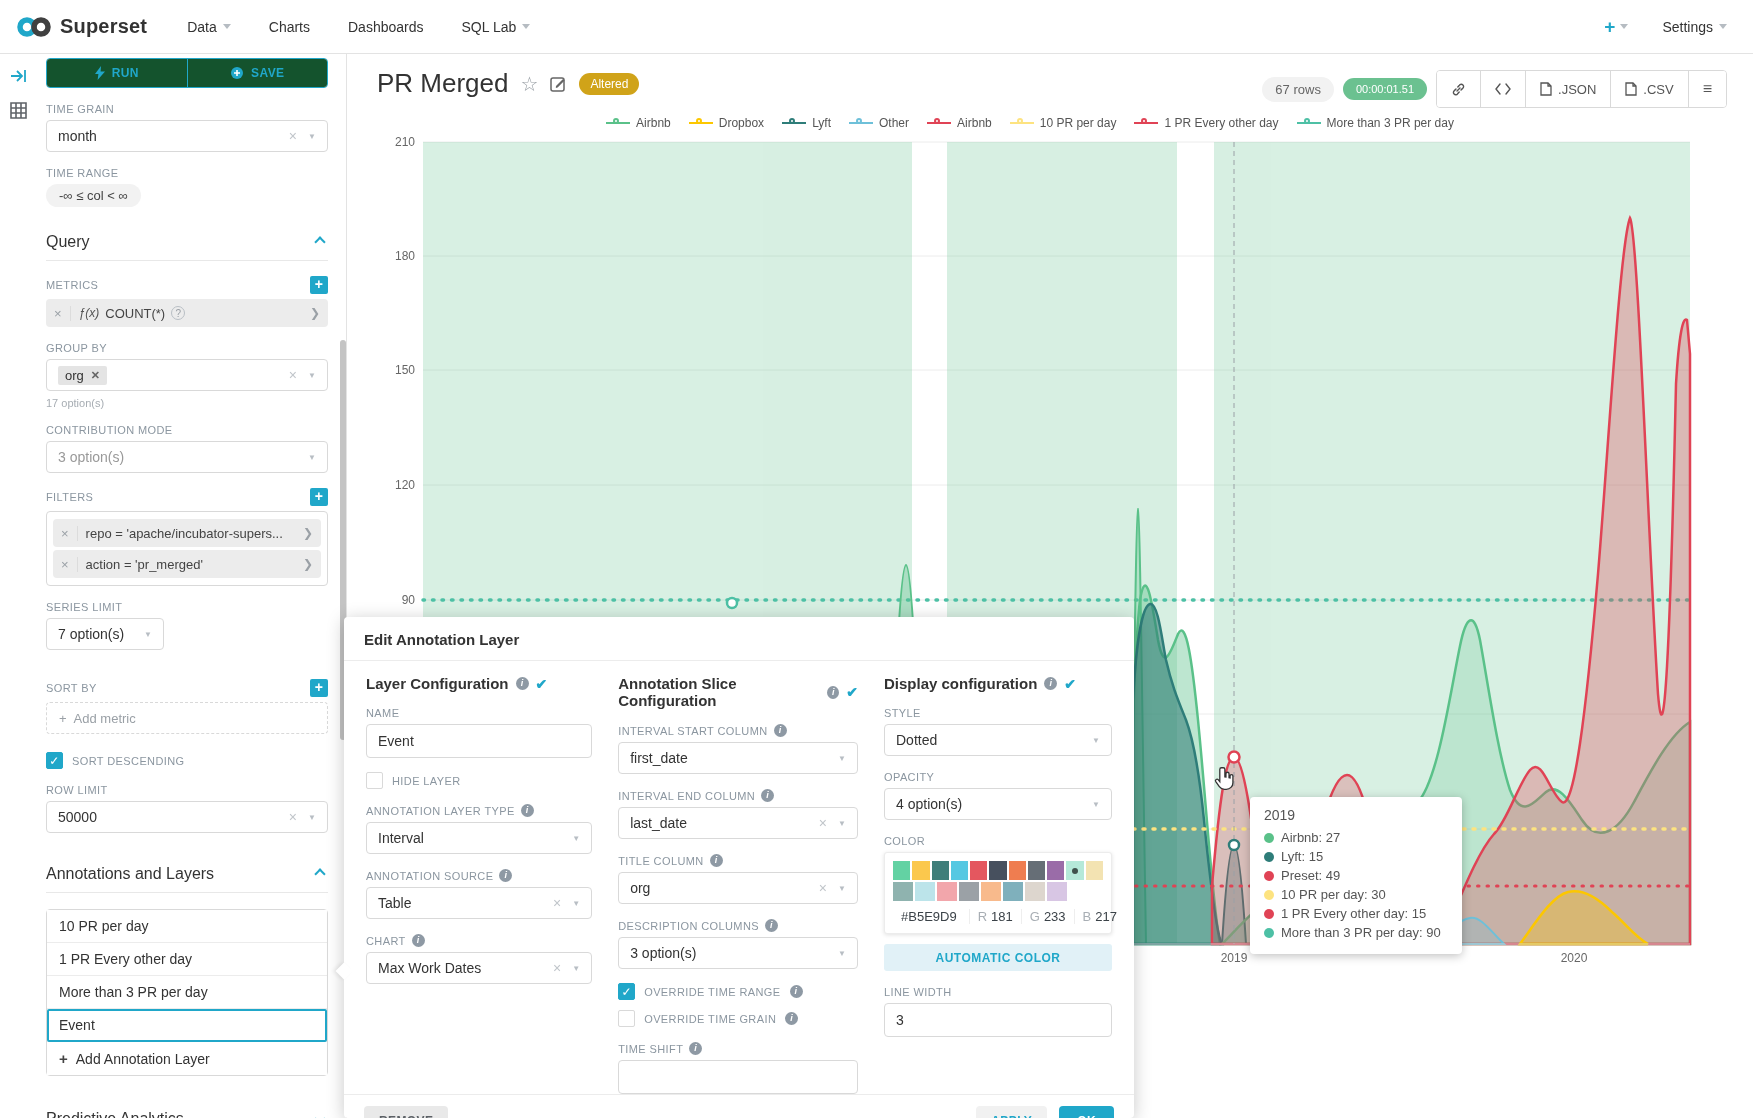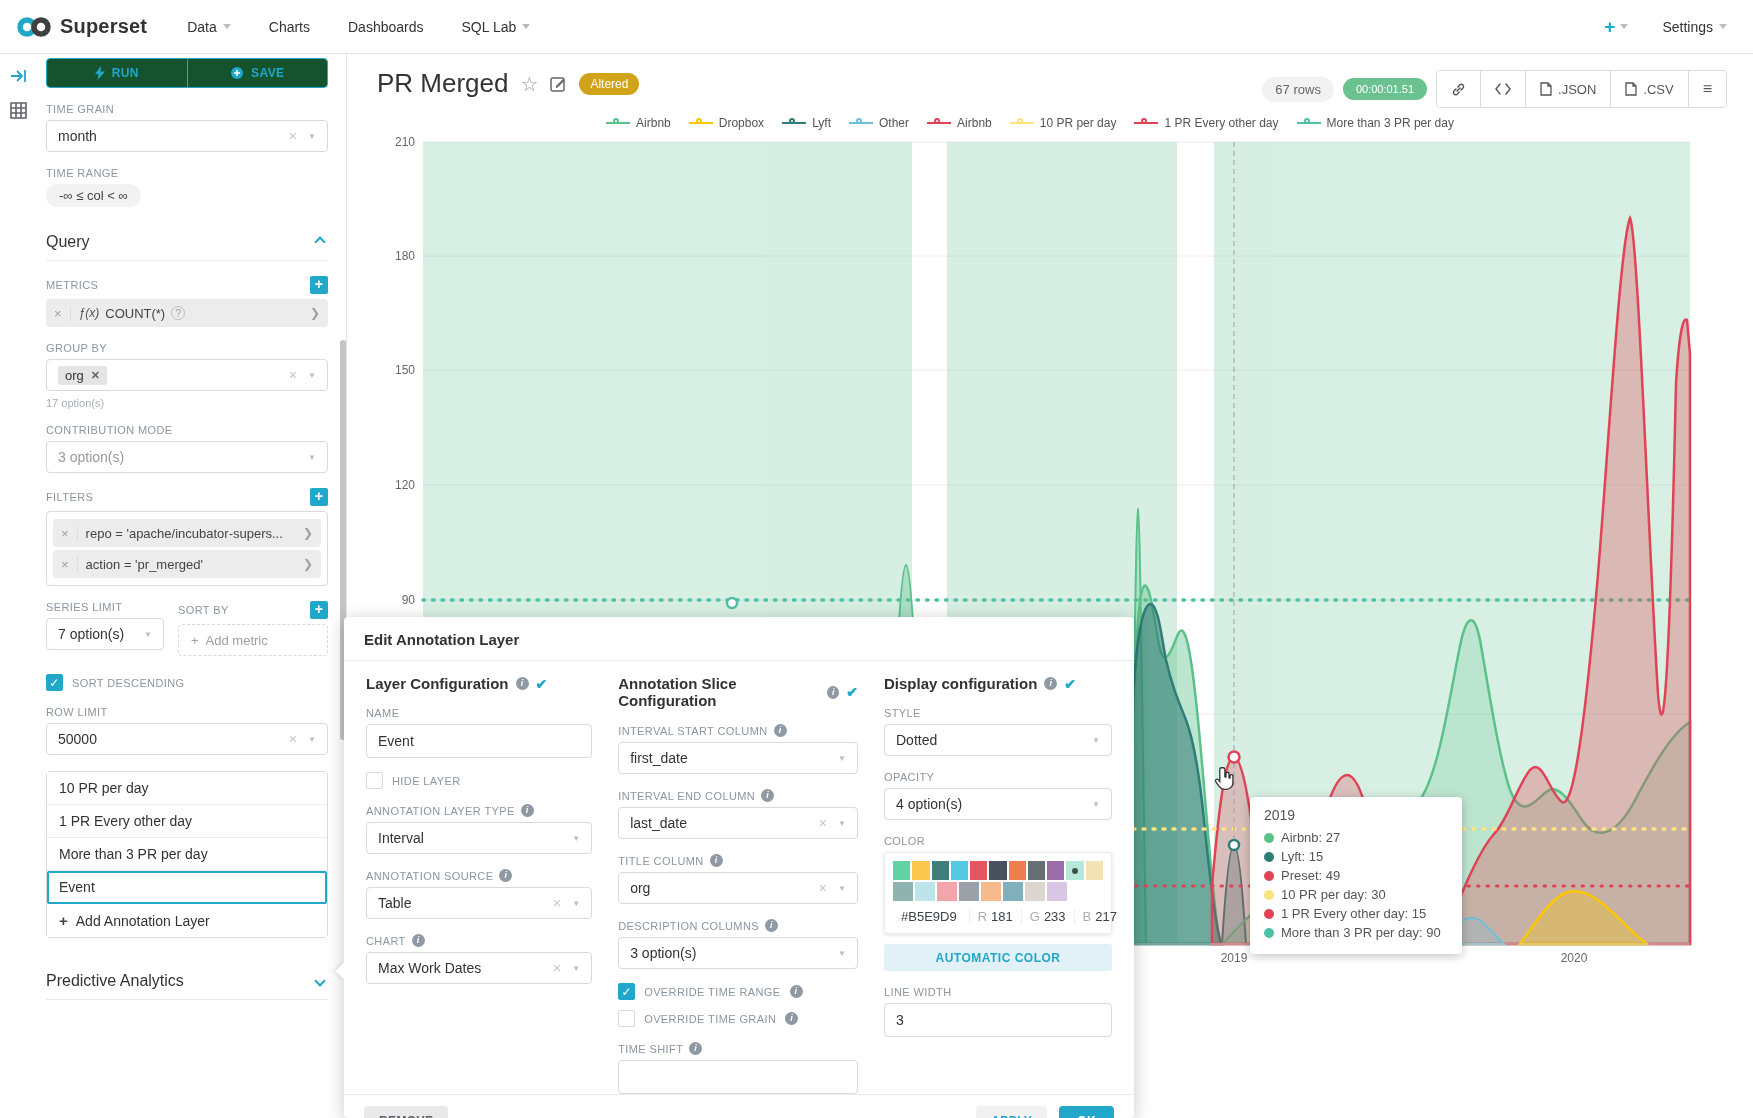--- a/index.html
+++ b/index.html
@@ -45,21 +45,21 @@
   .mpill .mx { color:#9aa0a6; margin-right:8px; padding-right:8px; border-right:1px solid #dcdcdc; font-size:13px;}
   .mpill .fx { font-style:italic; font-size:12px; color:#555; margin-right:6px;}
   .qm { display:inline-block; width:14px; height:14px; border:1px solid #b9bfc5; border-radius:50%;
     color:#9aa0a6; font-size:10px; line-height:13px; text-align:center; margin-left:6px;}
   .mgt { margin-left:auto; color:#9aa0a6; font-size:12px;}
   .tag { background:#e4e4e4; border-radius:2px; padding:2px 7px; font-size:13px; color:#333; display:inline-flex; gap:7px; align-items:center;}
   .tag b { color:#666; font-size:11px;}
   .hint { font-size:11px; color:#a7adb3; margin-top:6px;}
   .fbox { border:1px solid #d9d9d9; border-radius:4px; padding:4px;}
   .fbox .mpill { margin:3px 2px; }
-  .cols2 { display:flex; gap:14px; }
+  .cols2 { display:flex; gap:14px;flex-direction:column; }
   .addmetric { border:1px dashed #d9d9d9; border-radius:4px; height:32px; flex:1; display:flex; align-items:center;
     gap:7px; padding-left:12px; color:#9aa0a6; font-size:13px; cursor:pointer;}
   .cbrow { display:flex; align-items:center; gap:9px; margin-top:18px; font-size:11px; color:#8b96a0; letter-spacing:.4px;}
   .cb { width:17px; height:17px; border-radius:2px; border:1px solid #d9d9d9; background:#fff; flex:0 0 auto; cursor:pointer;}
   .cb.on { background:#20A7C9; border-color:#20A7C9; color:#fff; font-size:12px; line-height:16px; text-align:center;}
   .annlist { border:1px solid #d9d9d9; border-radius:4px; margin-top:16px;}
   .annrow { height:33px; display:flex; align-items:center; padding-left:12px; font-size:14px; color:#333;
     border-bottom:1px solid #ececec; cursor:pointer; background:#fff;}
   .annrow:last-child { border-bottom:none; }
   .annrow.selected { outline:2px solid #20A7C9; outline-offset:-2px; border-radius:2px;}
@@ -284,20 +284,24 @@
     <span>SORT DESCENDING</span>
   </div>
 
   <div class="flabel">ROW LIMIT</div>
   <div class="sel">
     <span>50000</span>
     <span class="sx">×</span>
     <span class="sc">▼</span>
   </div>
 
+  <div class="sect" style="margin-top:32px">
+    <h3>Annotations and Layers</h3>
+    <span class="chev"></span>
+  </div>
   <div class="annlist">
     <div class="annrow">10 PR per day</div>
     <div class="annrow">1 PR Every other day</div>
     <div class="annrow">More than 3 PR per day</div>
     <div class="annrow selected">Event</div>
     <div class="annrow add">
       <span class="plus">+</span>
       <span>Add Annotation Layer</span>
     </div>
   </div>

